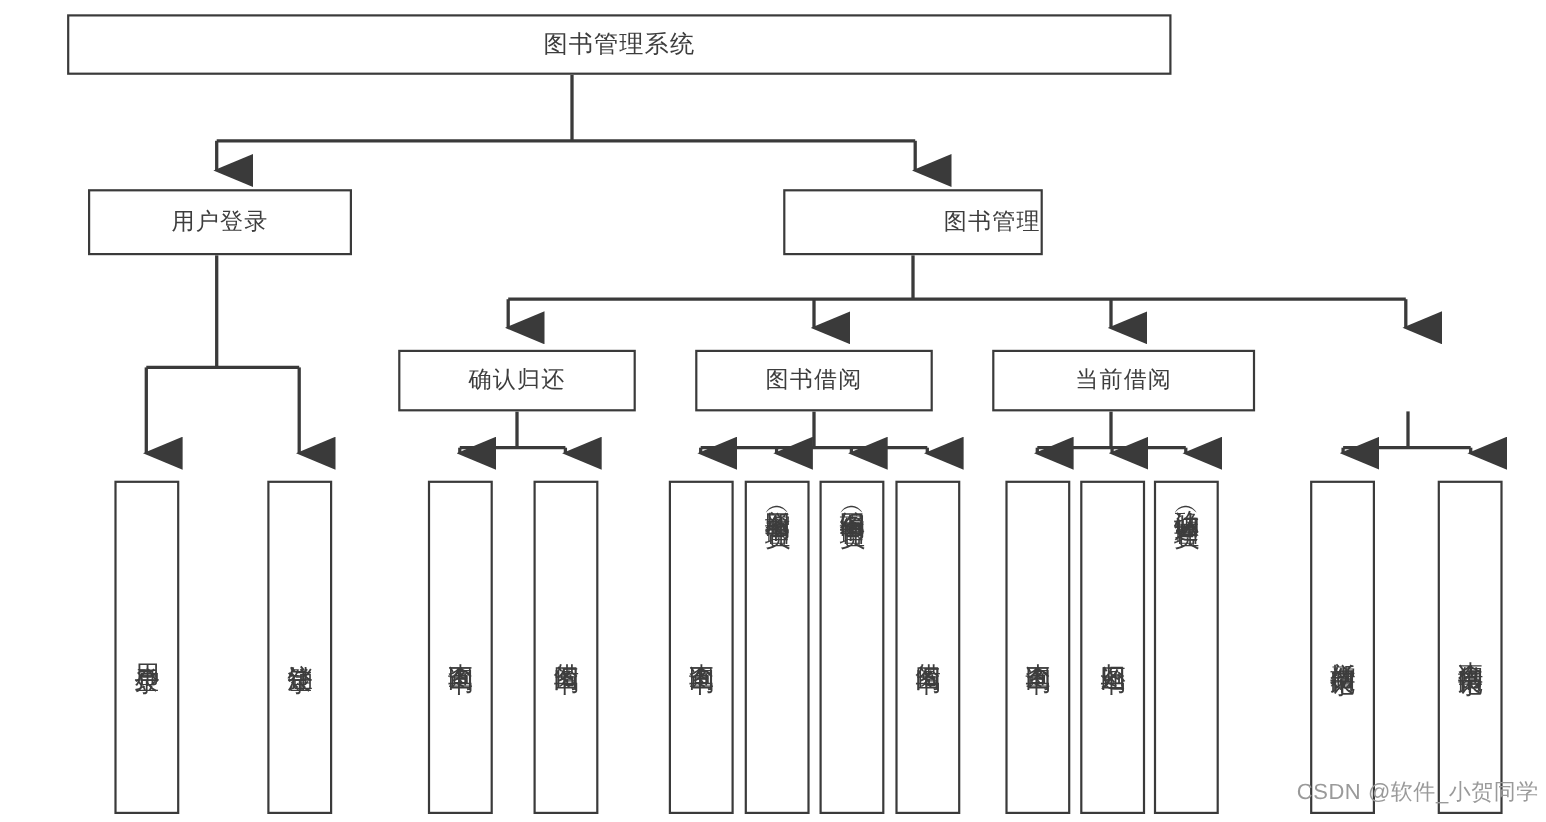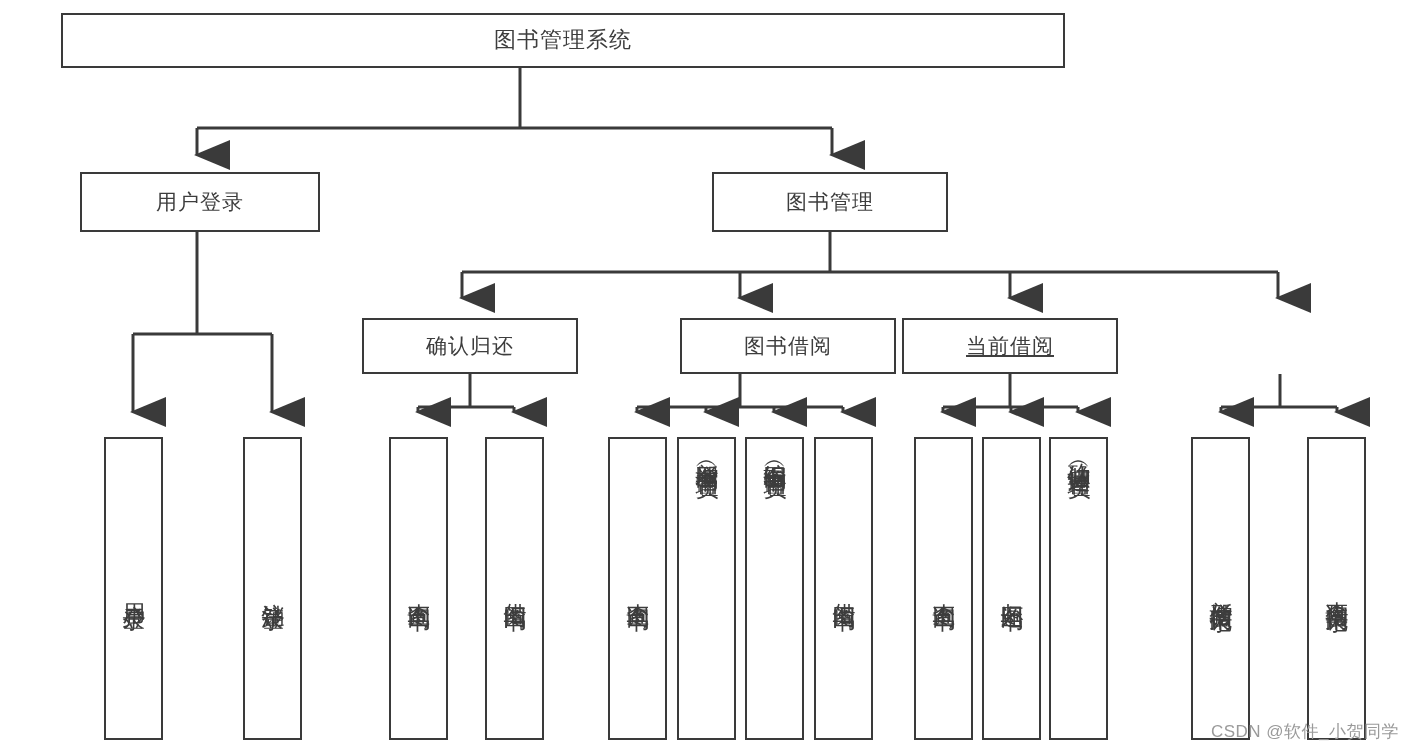--- a/index.html
+++ b/index.html
@@ -46,22 +46,22 @@
     text-orientation:upright;
     font-size:23px;
     line-height:1.12;
     letter-spacing:2px;
     color:#3d3d3d;
     white-space:nowrap;
   }
   #watermark{
     position:absolute;
     right:6px;
-    bottom:4px;
-    font-size:17px;
+    bottom:14px;
+    font-size:20px;
     color:#9a9a9a;
     letter-spacing:0.5px;
     white-space:nowrap;
     pointer-events:none;
   }
 </style>
 </head>
 <body>
 
 <div id="diagram">
@@ -116,31 +116,31 @@
     </g>
   </svg>
 
   <div class="node root" style="left:18px;top:13px;width:1004px;height:55px;margin-left:43px;">
     <span class="lbl">图书管理系统</span>
   </div>
 
   <div class="node" style="left:80px;top:172px;width:240px;height:60px;">
     <span class="lbl">用户登录</span>
   </div>
-  <div class="node" style="left:712px;top:172px;width:236px;height:60px;">
+  <div class="node" style="left:712px;top:172px;width:236px;height:60px;justify-content:flex-end;">
     <span class="lbl">图书管理</span>
   </div>
 
   <div class="node" style="left:362px;top:318px;width:216px;height:56px;">
     <span class="lbl">确认归还</span>
   </div>
-  <div class="node" style="left:632px;top:318px;width:216px;height:56px;margin-left:48px;">
+  <div class="node" style="left:632px;top:318px;width:216px;height:56px;">
     <span class="lbl">图书借阅</span>
   </div>
-  <div class="node" style="left:902px;top:318px;width:216px;height:56px;text-decoration:underline;">
+  <div class="node" style="left:902px;top:318px;width:239px;height:56px;">
     <span class="lbl">当前借阅</span>
   </div>
 
   <div class="leaf center" style="left:104px;top:437px;width:59px;height:303px;">
     <span class="vlbl">用户登录</span>
   </div>
   <div class="leaf center" style="left:243px;top:437px;width:59px;height:303px;">
     <span class="vlbl">注销登录</span>
   </div>
 

